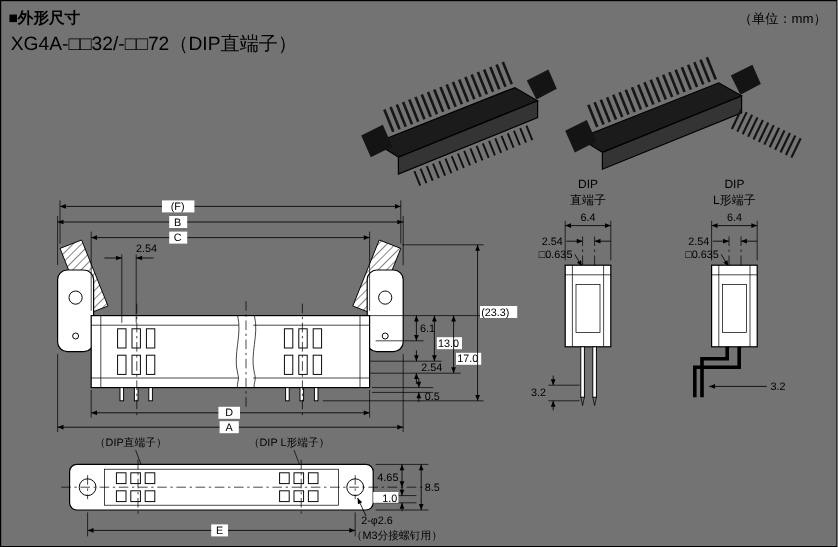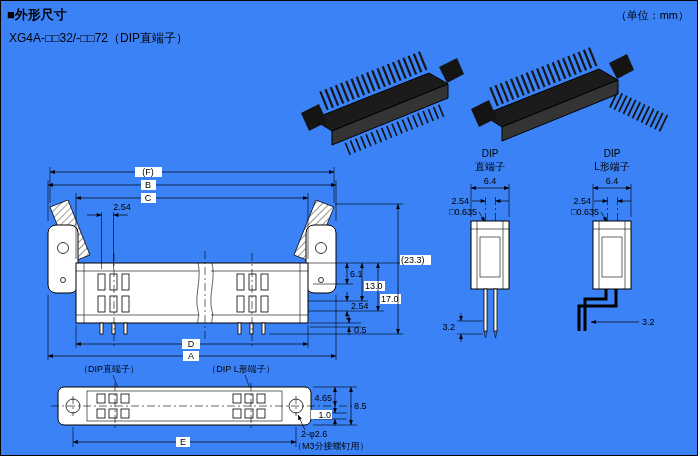--- a/index.html
+++ b/index.html
@@ -1,23 +1,23 @@
 <!DOCTYPE html>
 <html><head>
 <meta charset="utf-8">
 <style>
   html,body{margin:0;padding:0;background:#fff;}
   .page{
-    position:relative;width:698px;height:456px;background:#3b82f6;
+    position:relative;width:698px;height:456px;background:#737373;
     border:1px solid #000;box-sizing:border-box;overflow:hidden;
     font-family:"Liberation Sans",sans-serif;color:#000;
   }
   .hdr-title{position:absolute;left:6px;top:5px;font-size:13px;font-weight:bold;}
   .hdr-unit{position:absolute;right:8px;top:7px;font-size:11px;}
-  .models{position:absolute;left:8px;top:29px;font-size:12px;line-height:16px;}
+  .models{position:absolute;left:8px;top:29px;font-size:16px;line-height:16px;}
   svg.draw{position:absolute;left:0;top:0;}
   svg text{font-family:"Liberation Sans",sans-serif;font-size:9px;fill:#000;}
   svg text.vt{font-size:10px;}
   .tn{stroke:#000;stroke-width:0.6;fill:none}
   .dm{stroke:#000;stroke-width:0.7;fill:none}
   .cl{stroke:#000;stroke-width:0.6;fill:none;stroke-dasharray:8 3 2 3}
   .wh{fill:#fff;stroke:#000;stroke-width:1}
   .wt{fill:#fff;stroke:#000;stroke-width:0.8}
   .pin{stroke:#000;stroke-width:3;fill:none}
   .bg{fill:#fff;stroke:none}

